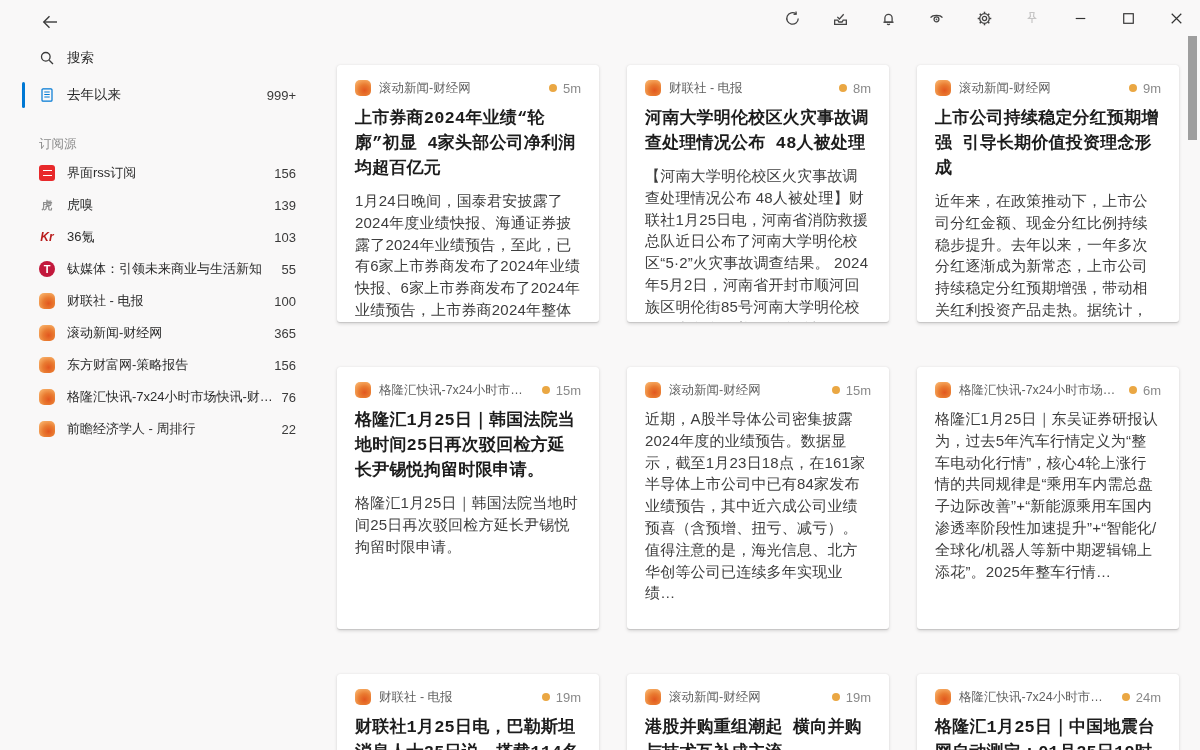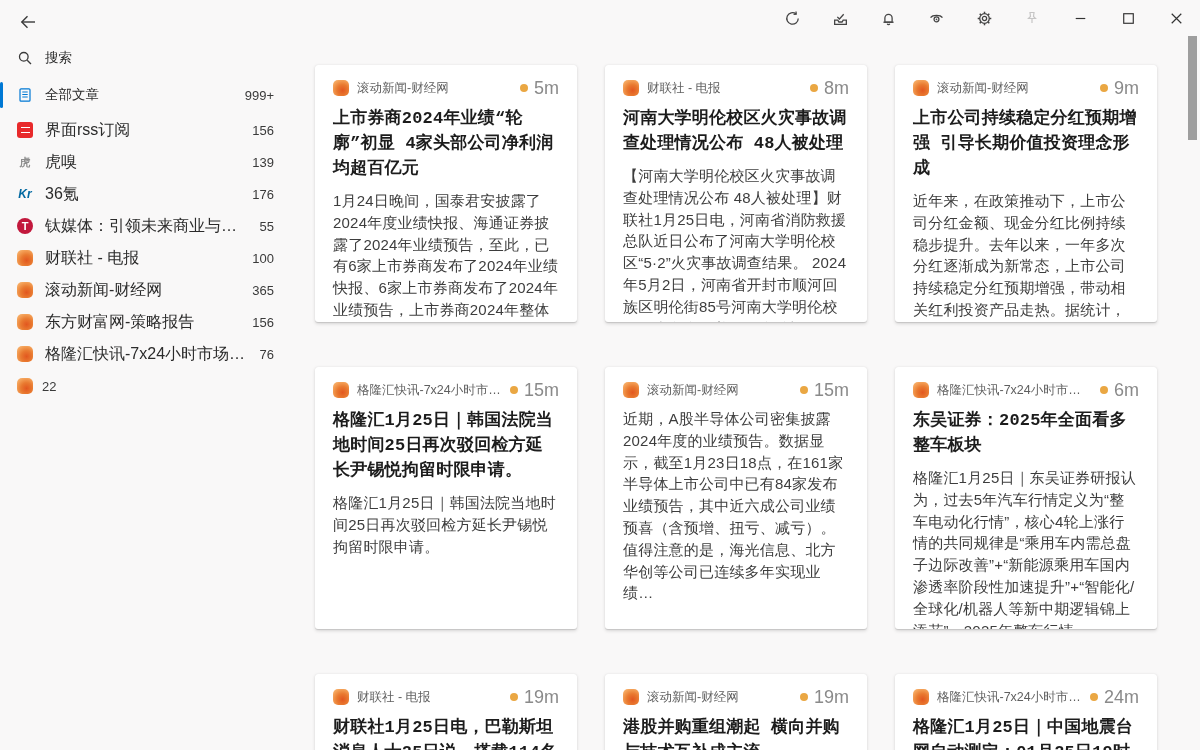--- a/index.html
+++ b/index.html
@@ -1,66 +1,66 @@
 <!DOCTYPE html>
 <html><head>
 <meta charset="utf-8">
 <style>
   * { margin:0; padding:0; box-sizing:border-box; }
   html,body { width:1200px; height:750px; overflow:hidden; }
   body {
     font-family: "Liberation Sans", "DejaVu Sans", sans-serif;
     background:#f9f8f8; color:#1f1f1f; position:relative;
   }
-  .app { position:absolute; inset:0; }
+  .app { position:absolute; inset:0;margin-left:22px; }
 
   
   .titlebar { position:absolute; top:0; left:0; right:0; height:36px; }
   .tb-right { position:absolute; right:0; top:0; height:36px; display:flex; align-items:stretch; }
   .tb-btn { width:48px; height:36px; display:flex; align-items:center; justify-content:center; cursor:default; }
   .tb-btn svg { display:block; }
   .pin-faint { opacity:.28; }
 
   
   .sidebar { position:absolute; top:0; left:0; width:292px; height:750px; padding-top:8px; }
   .back-btn { margin:2px 0 8px 16px; width:24px; height:24px; display:flex; align-items:center; justify-content:center; }
   .side-row { display:flex; align-items:center; height:32px; padding:0 18px 0 16px; position:relative; }
   .side-row .row-icon { width:18px; height:18px; display:flex; align-items:center; justify-content:center; flex:0 0 18px; }
   .side-row .row-label { margin-left:11px; font-size:13.5px; color:#2b2b2b; flex:1; white-space:nowrap; overflow:hidden; text-overflow:ellipsis; }
   .side-row .row-count { font-size:13px; color:#3a3a3a; margin-left:8px; }
   .all-row { height:38px; margin-top:2px; }
   .accent-bar { position:absolute; left:0; top:6px; bottom:6px; width:3px; background:#0078d4; border-radius:2px; }
   .section-label { margin:22px 0 4px 17px; font-size:12.5px; color:#8a8a8a; }
-  .feed-row .row-label { font-size:16px; }
+  .feed-row .row-label { font-size:13px; }
 
   .fav { width:16px; height:16px; border-radius:3px; }
   .fav-orange { background: radial-gradient(circle at 60% 65%, #e2571f 0%, #e97a30 40%, #f5a55c 75%, #f8bd7e 100%); border-radius:5px; }
   .fav-jiemian { background:#e8292b; display:flex; align-items:center; justify-content:center; }
   .fav-jiemian i { display:block; width:9px; height:6px; border-top:1.6px solid #fff; border-bottom:1.6px solid #fff; }
   .fav-huxiu { background:transparent; color:#8d8d8d; font-size:11px; line-height:16px; text-align:center; font-weight:700; border-radius:0; }
-  .fav-36kr { background:transparent; color:#0369a1; font-size:12px; line-height:16px; font-weight:800; font-style:italic; text-align:center; border-radius:0; }
+  .fav-36kr { background:transparent; color:#b91c1c; font-size:12px; line-height:16px; font-weight:800; font-style:italic; text-align:center; border-radius:0; }
   .fav-tmt { background:#c2183c; border-radius:50%; color:#fff; font-size:11px; font-weight:800; line-height:16px; text-align:center; }
 
   
   .main { position:absolute; top:36px; left:300px; width:900px; height:714px; overflow:hidden; }
   .cards {
     display:grid; grid-template-columns:262px 262px 262px;
     grid-template-rows:257px 262px 330px;
     column-gap:28px; row-gap:45px;
     padding:29px 0 0 15px;
   }
   .card {
     background:#ffffff; border-radius:3px;
     box-shadow:0 1.6px 3.6px rgba(0,0,0,.132), 0 .3px .9px rgba(0,0,0,.108);
     padding:14px 18px 16px 18px; overflow:hidden; cursor:default;
   }
   .card-head { display:flex; align-items:center; height:18px; }
   .card-src { margin-left:8px; font-size:12.5px; color:#5f5f5f; flex:1; white-space:nowrap; overflow:hidden; text-overflow:ellipsis; }
   .unread-dot { width:8px; height:8px; border-radius:50%; background:#eaa743; flex:0 0 8px; margin:0 6px 0 8px; }
-  .card-time { font-size:18px; color:#8a8a8a; white-space:nowrap; }
+  .card-time { font-size:13px; color:#8a8a8a; white-space:nowrap; }
   .card-title { margin-top:9px; font-size:17px; font-weight:700; line-height:25px; color:#1c1c1c; letter-spacing:.2px;font-family:Liberation Mono, monospace; }
   .card-body { margin-top:9px; font-size:15px; line-height:21.8px; color:#3d3d3d; letter-spacing:.2px; }
 
   
   .scrollbar { position:absolute; top:36px; right:0; width:14px; bottom:0; }
   .scroll-thumb { position:absolute; top:0; right:3px; width:9px; height:104px; background:#9e9e9e; }
 </style>
 </head>
 <body>
 
@@ -154,24 +154,25 @@
     </div>
 
     <div class="side-row all-row">
       <span class="accent-bar"></span>
       <span class="row-icon">
         <svg width="16" height="16" viewBox="0 0 16 16" fill="none" stroke="#0078d4" stroke-width="1.2">
           <rect x="3" y="1.8" width="10" height="12.4" rx="1"></rect>
           <path d="M5.3,5 h5.4 M5.3,7.5 h5.4 M5.3,10 h5.4" stroke-width="1.1"></path>
         </svg>
       </span>
-      <span class="row-label">全部文章</span>
+      <span class="row-label">去年以来</span>
       <span class="row-count">999+</span>
     </div>
 
+    <div class="section-label">订阅源</div>
 
     <div class="side-row feed-row">
       <span class="row-icon">
           <span class="fav fav-jiemian">
             <i></i>
           </span>
         </span>
       <span class="row-label">界面rss订阅</span>
       <span class="row-count">156</span>
     </div>
@@ -180,21 +181,21 @@
           <span class="fav fav-huxiu">虎</span>
         </span>
       <span class="row-label">虎嗅</span>
       <span class="row-count">139</span>
     </div>
     <div class="side-row feed-row">
       <span class="row-icon">
           <span class="fav fav-36kr">Kr</span>
         </span>
       <span class="row-label">36氪</span>
-      <span class="row-count">176</span>
+      <span class="row-count">103</span>
     </div>
     <div class="side-row feed-row">
       <span class="row-icon">
           <span class="fav fav-tmt">T</span>
         </span>
       <span class="row-label">钛媒体：引领未来商业与生活新知</span>
       <span class="row-count">55</span>
     </div>
     <div class="side-row feed-row">
       <span class="row-icon">
@@ -221,20 +222,21 @@
       <span class="row-icon">
           <span class="fav fav-orange"></span>
         </span>
       <span class="row-label">格隆汇快讯-7x24小时市场快讯-财经...</span>
       <span class="row-count">76</span>
     </div>
     <div class="side-row feed-row">
       <span class="row-icon">
           <span class="fav fav-orange"></span>
         </span>
+      <span class="row-label">前瞻经济学人 - 周排行</span>
       <span class="row-count">22</span>
     </div>
   </div>
 
   <div class="main">
     <div class="cards">
 
       <div class="card">
         <div class="card-head">
           <span class="fav fav-orange"></span>
@@ -289,21 +291,20 @@
         <div class="card-body">近期，A股半导体公司密集披露2024年度的业绩预告。数据显示，截至1月23日18点，在161家半导体上市公司中已有84家发布业绩预告，其中近六成公司业绩预喜（含预增、扭亏、减亏）。 值得注意的是，海光信息、北方华创等公司已连续多年实现业绩…</div>
       </div>
 
       <div class="card">
         <div class="card-head">
           <span class="fav fav-orange"></span>
           <span class="card-src">格隆汇快讯-7x24小时市场快讯...</span>
           <span class="unread-dot"></span>
           <span class="card-time">6m</span>
         </div>
-        <div class="card-title">东吴证券：2025年全面看多整车板块</div>
         <div class="card-body">格隆汇1月25日｜东吴证券研报认为，过去5年汽车行情定义为“整车电动化行情”，核心4轮上涨行情的共同规律是“乘用车内需总盘子边际改善”+“新能源乘用车国内渗透率阶段性加速提升”+“智能化/全球化/机器人等新中期逻辑锦上添花”。2025年整车行情…</div>
       </div>
 
       <div class="card">
         <div class="card-head">
           <span class="fav fav-orange"></span>
           <span class="card-src">财联社 - 电报</span>
           <span class="unread-dot"></span>
           <span class="card-time">19m</span>
         </div>

